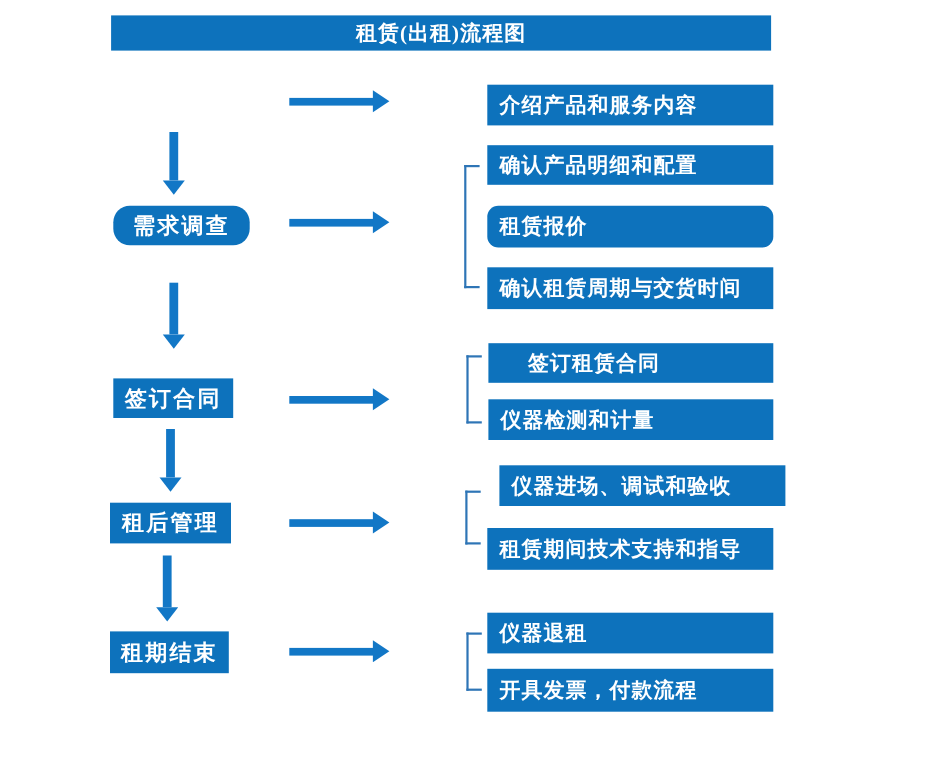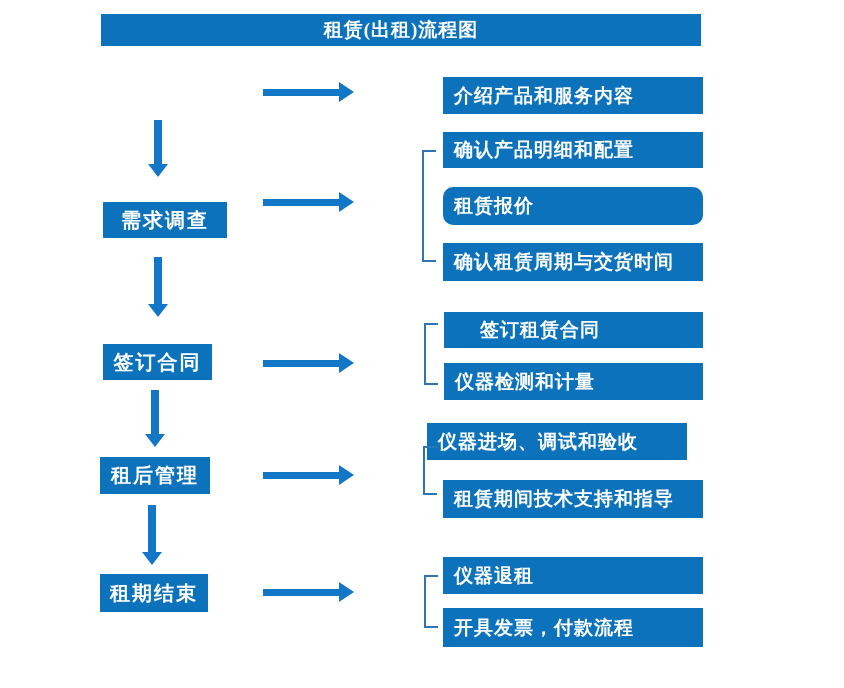--- a/index.html
+++ b/index.html
@@ -47,35 +47,35 @@
     border-bottom:2px solid var(--bracket);
   }
 </style>
 </head>
 <body>
 
 <div class="stage">
 
   <div class="titlebar">租赁(出租)流程图</div>
 
-  <div class="box step" style="left:103px;top:202px;width:124px;height:36px;">需求调查</div>
+  <div class="box step" style="left:103px;top:187px;width:124px;height:36px;border-radius:15px;">需求调查</div>
   <div class="box step" style="left:103px;top:344px;width:109px;height:36px;">签订合同</div>
   <div class="box step" style="left:100px;top:457px;width:110px;height:37px;">租后管理</div>
   <div class="box step" style="left:100px;top:574px;width:108px;height:38px;">租期结束</div>
 
   <div class="box detail" style="left:443px;top:77px;width:260px;height:37px;">介绍产品和服务内容</div>
 
   <div class="box detail" style="left:443px;top:132px;width:260px;height:36px;">确认产品明细和配置</div>
   <div class="box detail" style="left:443px;top:187px;width:260px;height:38px;border-radius:10px;">租赁报价</div>
   <div class="box detail" style="left:443px;top:243px;width:260px;height:38px;">确认租赁周期与交货时间</div>
 
   <div class="box detail" style="left:444px;top:312px;width:259px;height:36px;padding-left:36px;">签订租赁合同</div>
   <div class="box detail" style="left:444px;top:363px;width:259px;height:37px;">仪器检测和计量</div>
 
-  <div class="box detail" style="left:427px;top:423px;width:260px;height:37px;">仪器进场、调试和验收</div>
+  <div class="box detail" style="left:454px;top:423px;width:260px;height:37px;">仪器进场、调试和验收</div>
   <div class="box detail" style="left:443px;top:480px;width:260px;height:38px;">租赁期间技术支持和指导</div>
 
   <div class="box detail" style="left:443px;top:557px;width:260px;height:37px;">仪器退租</div>
   <div class="box detail" style="left:443px;top:608px;width:260px;height:39px;">开具发票，付款流程</div>
 
   <div class="h-arrow" style="left:263px;top:82px;">
     <div class="shaft"></div>
     <div class="head"></div>
   </div>
   <div class="h-arrow" style="left:263px;top:192px;">

